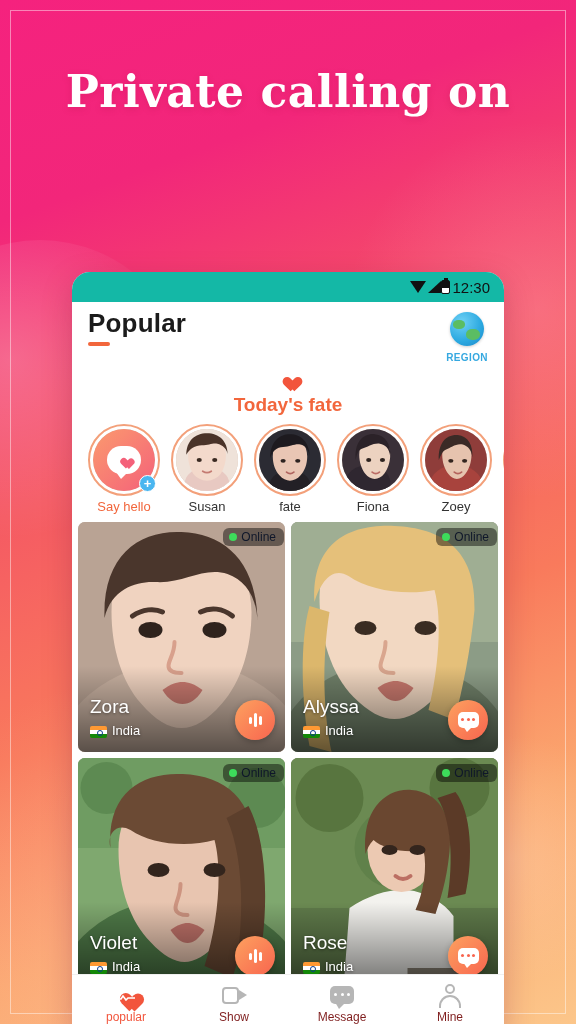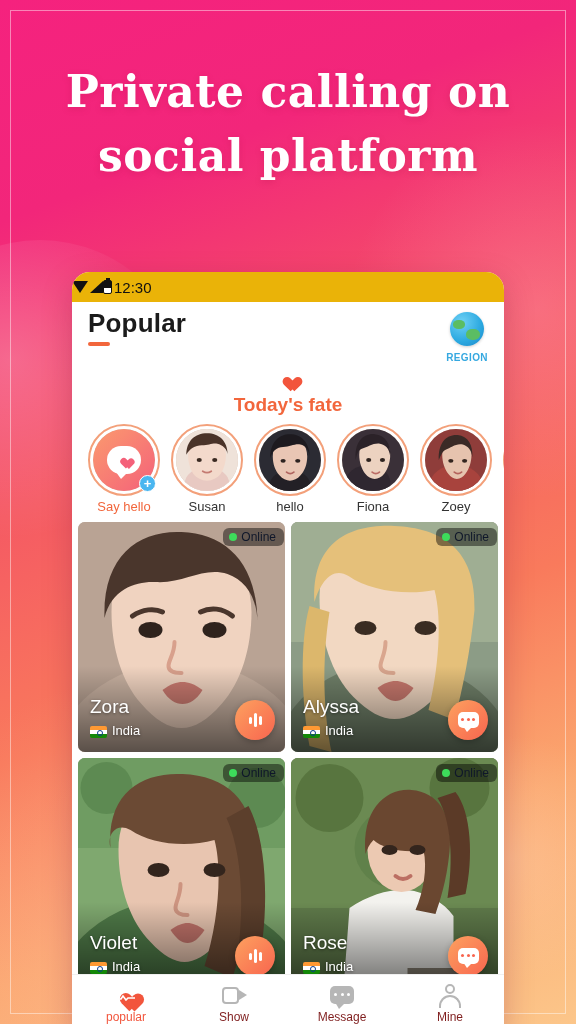--- a/index.html
+++ b/index.html
@@ -43,23 +43,23 @@
     position: absolute;
     left: 72px; top: 272px;
     width: 432px; height: 760px;
     background: #fff;
     border-radius: 18px 18px 0 0;
     box-shadow: 0 10px 30px rgba(130,20,60,0.28);
     overflow: hidden;
   }
   .statusbar {
     height: 30px;
-    display: flex; align-items: center; 
+    display: flex; align-items: center; justify-content: flex-end;
     padding: 0 14px 0 0;
-    background: #eab308;
+    background: #14b8a6;
     color: #111;
     font-size: 15px;
   }
   .sb-icon { display: inline-flex; align-items: center; }
   .wifi { width: 16px; height: 12px; position: relative; }
   .wifi:before {
     content: ""; position: absolute; left: 0; top: 0;
     border-left: 8px solid transparent; border-right: 8px solid transparent;
     border-top: 12px solid #111;
   }
@@ -279,21 +279,20 @@
 <body>
 
 <div class="blob blob1"></div>
 <div class="blob blob2"></div>
 <div class="blob blob3"></div>
 <div class="blob blob4"></div>
 <div class="frame-border"></div>
 
 <div class="headline">
   <span>Private calling on</span>
-  <span>social platform</span>
 </div>
 
 <div class="phone">
 
   <div class="statusbar">
     <span class="sb-icon">
         <span class="wifi"></span>
       </span>
     <span class="sb-icon">
         <span class="signal"></span>
@@ -360,21 +359,21 @@
             <rect width="72" height="72" fill="#2b2b33"></rect>
             <ellipse cx="36" cy="66" rx="24" ry="18" fill="#232026"></ellipse>
             <path d="M16 32c0-14 9-23 20-23s20 9 20 23c0 9-3 17-8 22-3 4-8 6-12 6s-9-2-12-6c-5-5-8-13-8-22z" fill="#e9c6b4"></path>
             <path d="M13 34C13 15 23 6 36 6s23 9 23 28c0-9-5-15-11-16-7-1-12 3-20 3-7 0-13 5-15 13z" fill="#1d1a1f"></path>
             <ellipse cx="28" cy="37" rx="3" ry="2.3" fill="#2d2320"></ellipse>
             <ellipse cx="45" cy="37" rx="3" ry="2.3" fill="#2d2320"></ellipse>
             <path d="M32 50c2.5 2 6 2 8.5 0" stroke="#b0645f" stroke-width="2" fill="none" stroke-linecap="round"></path>
           </svg>
         </div>
       </div>
-      <div class="story-name">hello</div>
+      <div class="story-name">fate</div>
     </div>
 
     <div class="story">
       <div class="story-ring">
         <div class="story-img">
           <svg viewBox="0 0 72 72" width="100%" height="100%">
             <rect width="72" height="72" fill="#3a3038"></rect>
             <ellipse cx="30" cy="62" rx="26" ry="20" fill="#2f2730"></ellipse>
             <path d="M20 30c0-13 8-21 18-21s18 8 18 21c0 9-3 17-7 22-3 4-7 6-11 6s-8-2-11-6c-4-5-7-13-7-22z" fill="#ecd2c0"></path>
             <path d="M16 36C14 16 24 5 38 6c12 1 19 11 18 26-1-10-6-14-12-15-8-1-14 4-21 6-3 1-6 5-7 13z" fill="#2b2228"></path>

